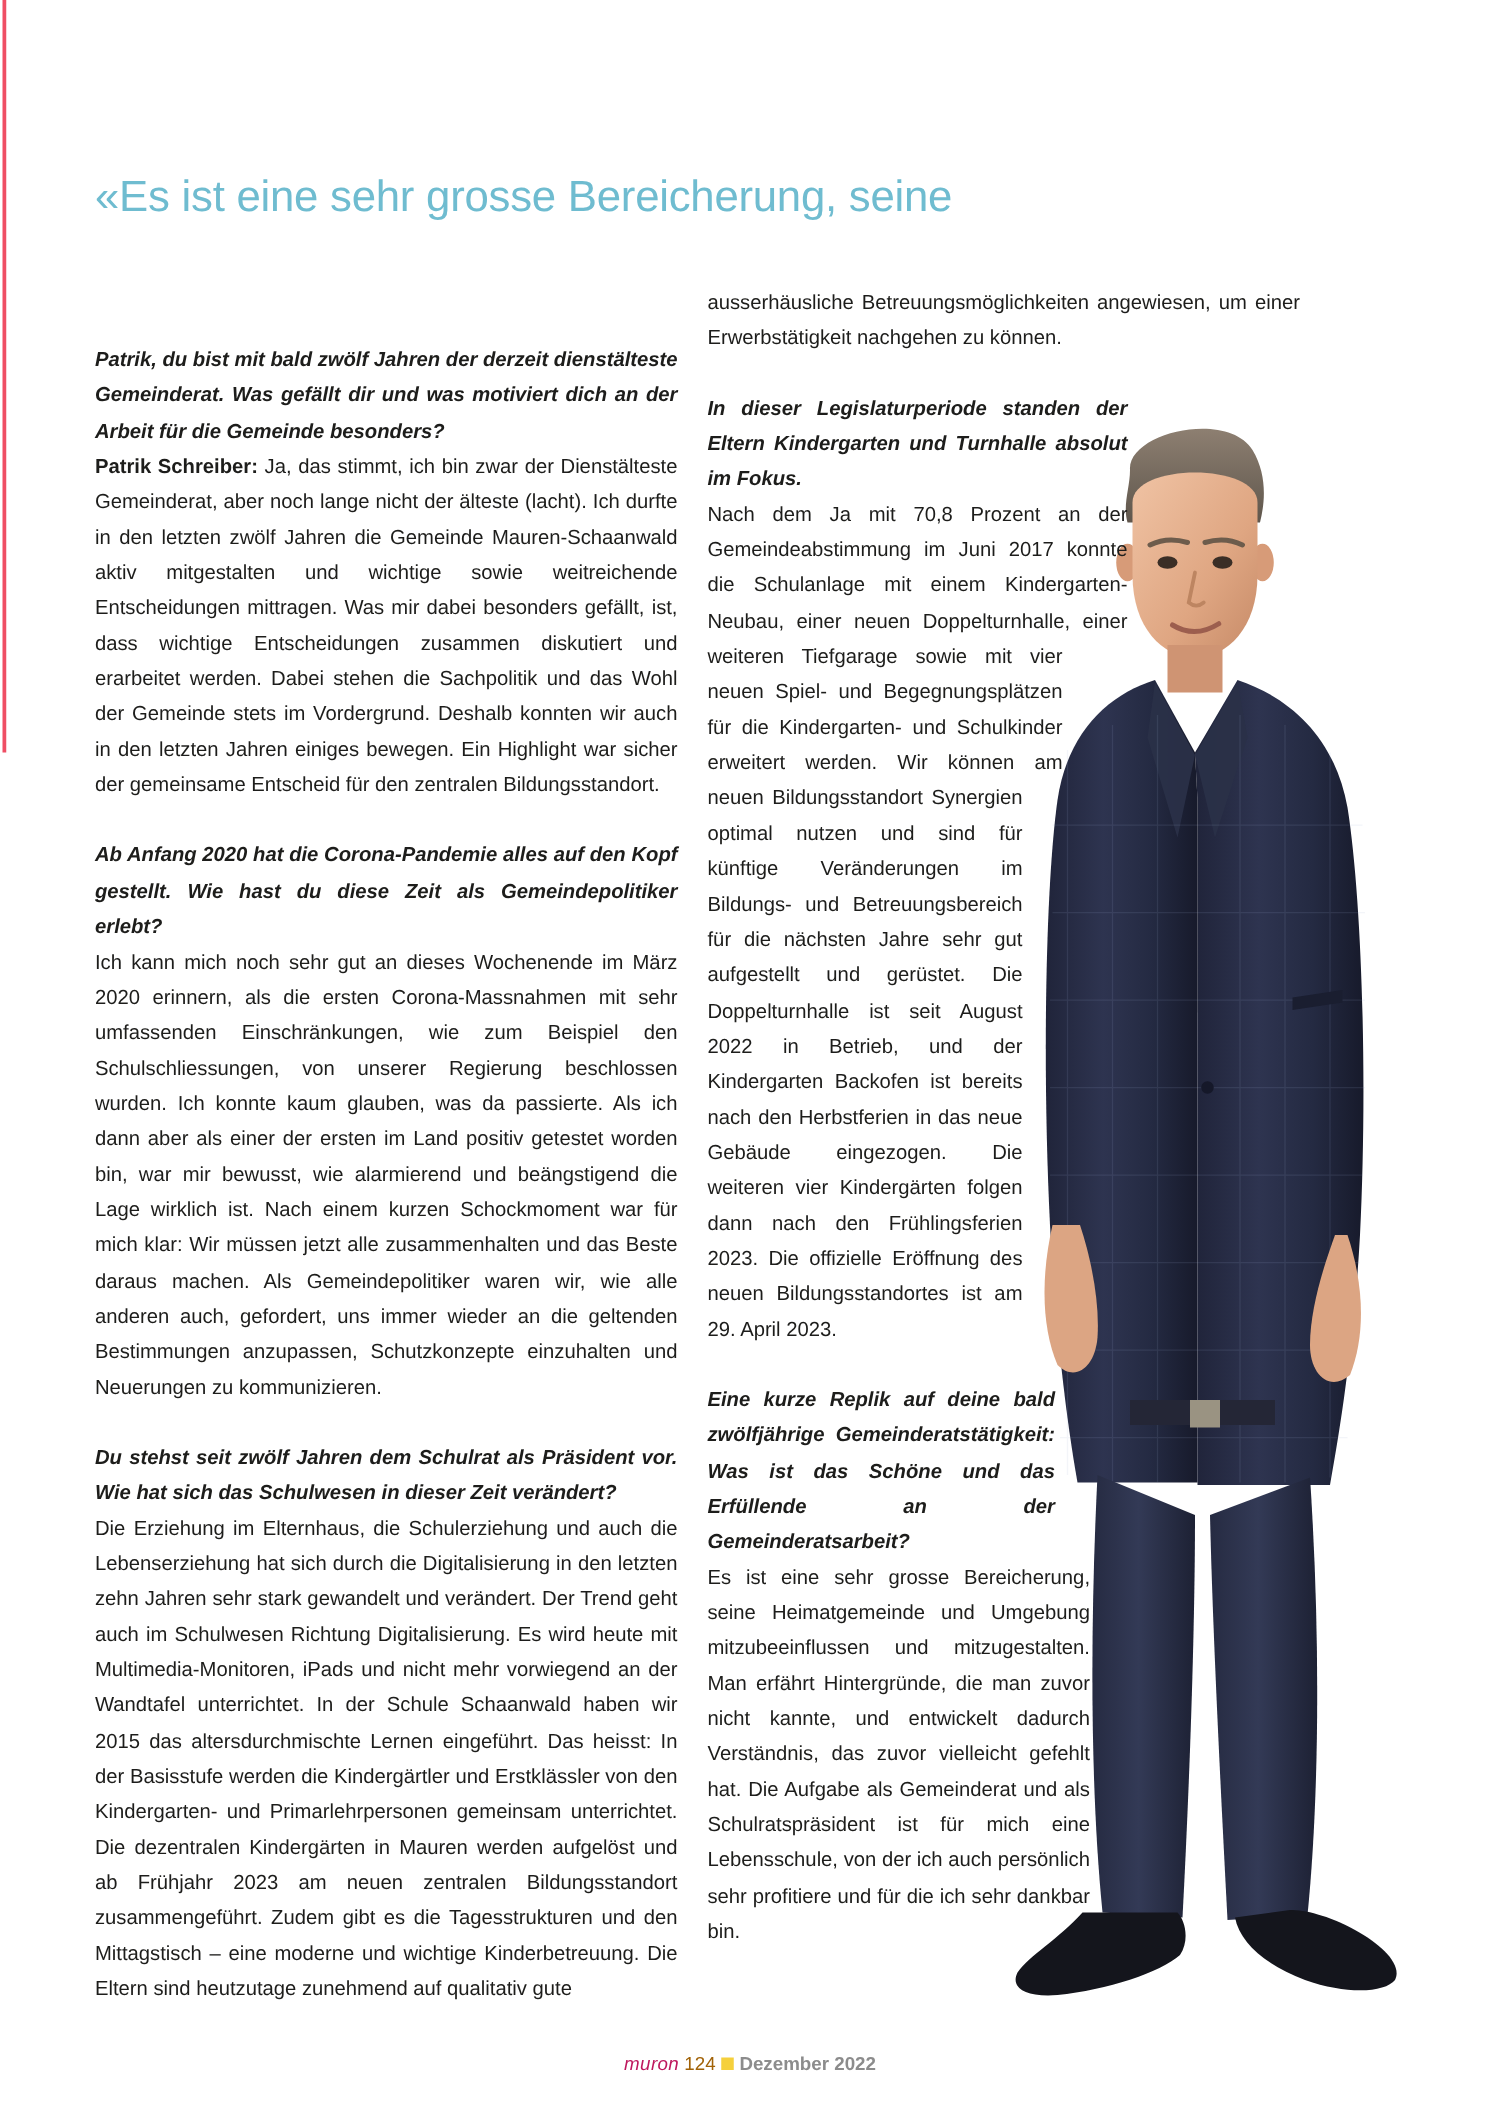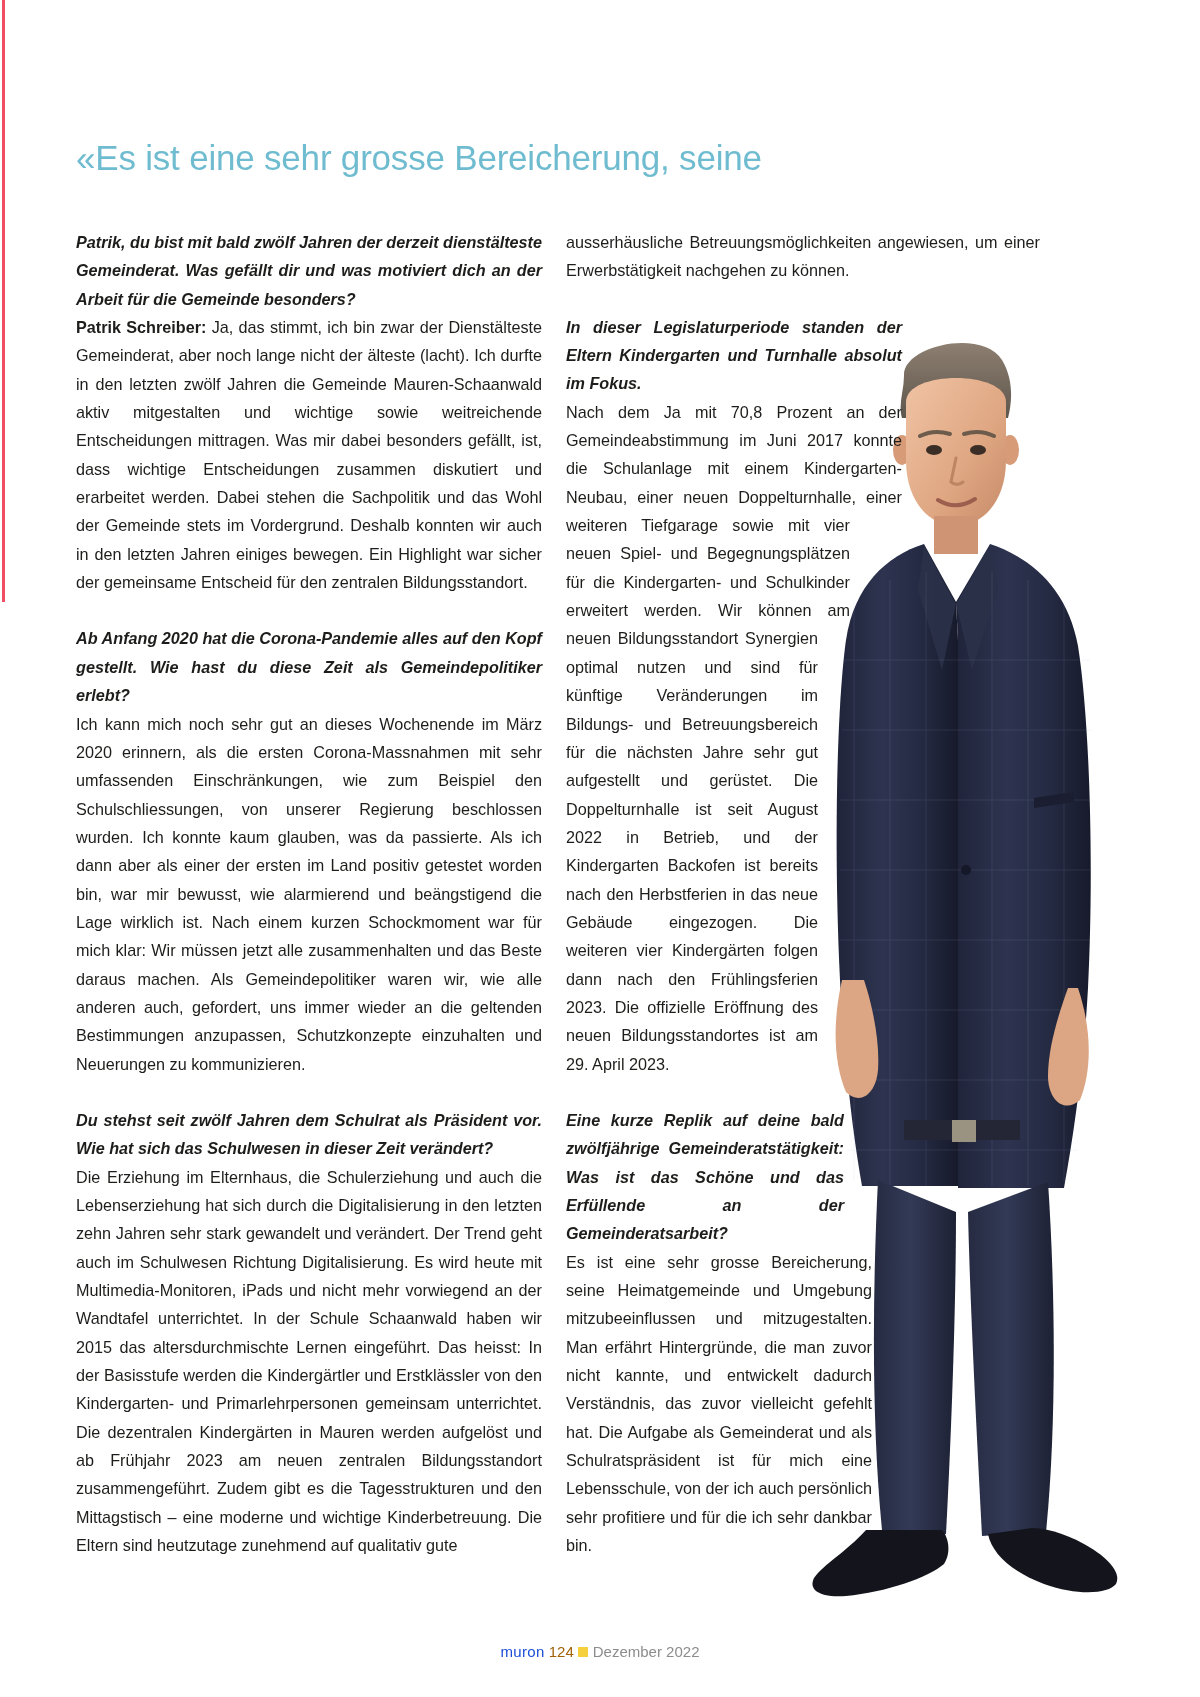--- a/index.html
+++ b/index.html
@@ -44,21 +44,21 @@
   
   .col {
     position: absolute;
     top: 228px;
     font-size: 16.2px;
     line-height: 28.35px;
     color: #1d1d1b;
     text-align: justify;
     hyphens: manual;
   }
-  .col-left  { left: 76px;  width: 466px; }
+  .col-left  { left: 76px;  width: 466px; margin-top: 46px; }
   .col-right { left: 566px; width: 474px; }
 
   .q {
     font-weight: 700;
     font-style: italic;
     display: block;
   }
   .a { display: block; }
   .spacer { display: block; height: 28px; }
   .lead-name { font-weight: 700; }
@@ -84,33 +84,34 @@
   .footer {
     position: absolute;
     left: 0;
     top: 1643px;
     width: 1200px;
     text-align: center;
     font-size: 15px;
     color: #8c8c8c;
   }
   .footer .brand {
-    color: #1d4ed8;
+    font-style: italic;
+    color: #be185d;
     letter-spacing: 0.3px;
   }
   .footer .pg { color: #a16207; }
   .footer .sq {
     display: inline-block;
     width: 10px;
     height: 10px;
     background: #f5d03c;
     margin: 0 5px 0 4px;
     vertical-align: baseline;
   }
-  .footer .date { color: #8c8c8c; }
+  .footer .date { color: #8c8c8c; font-weight: bold; }
 </style>
 </head>
 <body>
 
 <div class="page">
 
   <div class="left-rule" style="background: rgb(239, 78, 100);"></div>
 
   <div class="headline" style="color: rgb(111, 188, 208);">
     <span class="hl-line">«Es ist eine sehr grosse Bereicherung, seine</span>

